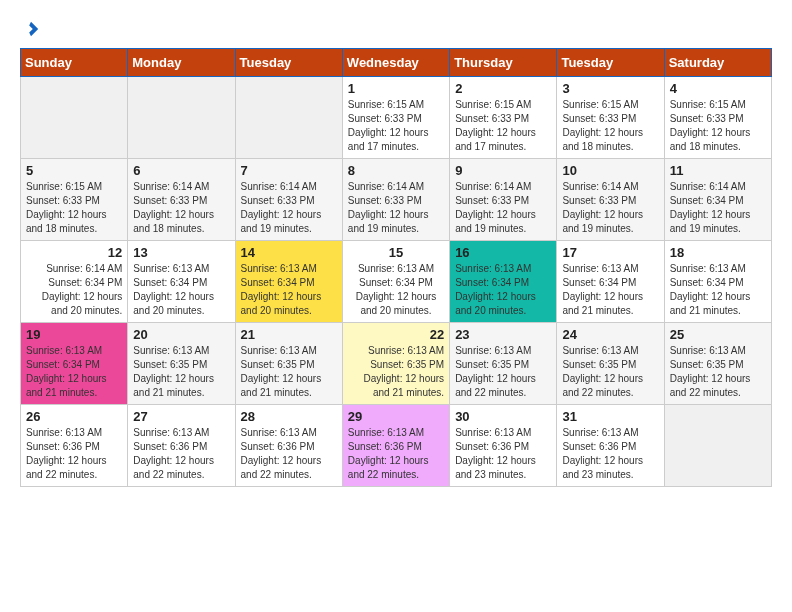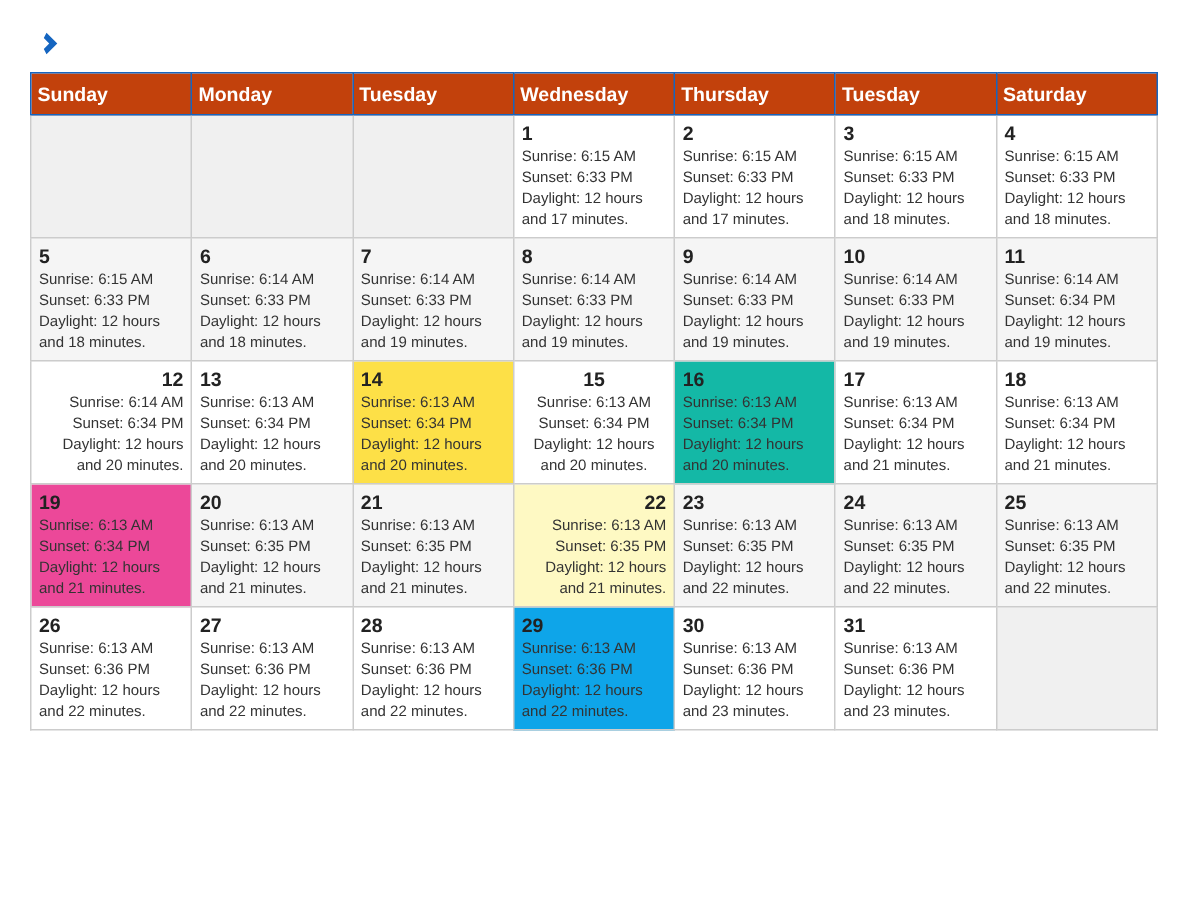--- a/index.html
+++ b/index.html
@@ -335,21 +335,21 @@
 Daylight: 12 hours
 and 22 minutes.</div>
           </td>
           <td style="background: rgb(255, 255, 255);">
             <span class="day-number">28</span>
             <div class="day-info" style="white-space: pre-line;">Sunrise: 6:13 AM
 Sunset: 6:36 PM
 Daylight: 12 hours
 and 22 minutes.</div>
           </td>
-          <td style="background: #0ea5e9;">
+          <td style="background: #f0abfc;">
             <span class="day-number">29</span>
             <div class="day-info" style="white-space: pre-line;">Sunrise: 6:13 AM
 Sunset: 6:36 PM
 Daylight: 12 hours
 and 22 minutes.</div>
           </td>
           <td style="background: rgb(255, 255, 255);">
             <span class="day-number">30</span>
             <div class="day-info" style="white-space: pre-line;">Sunrise: 6:13 AM
 Sunset: 6:36 PM

